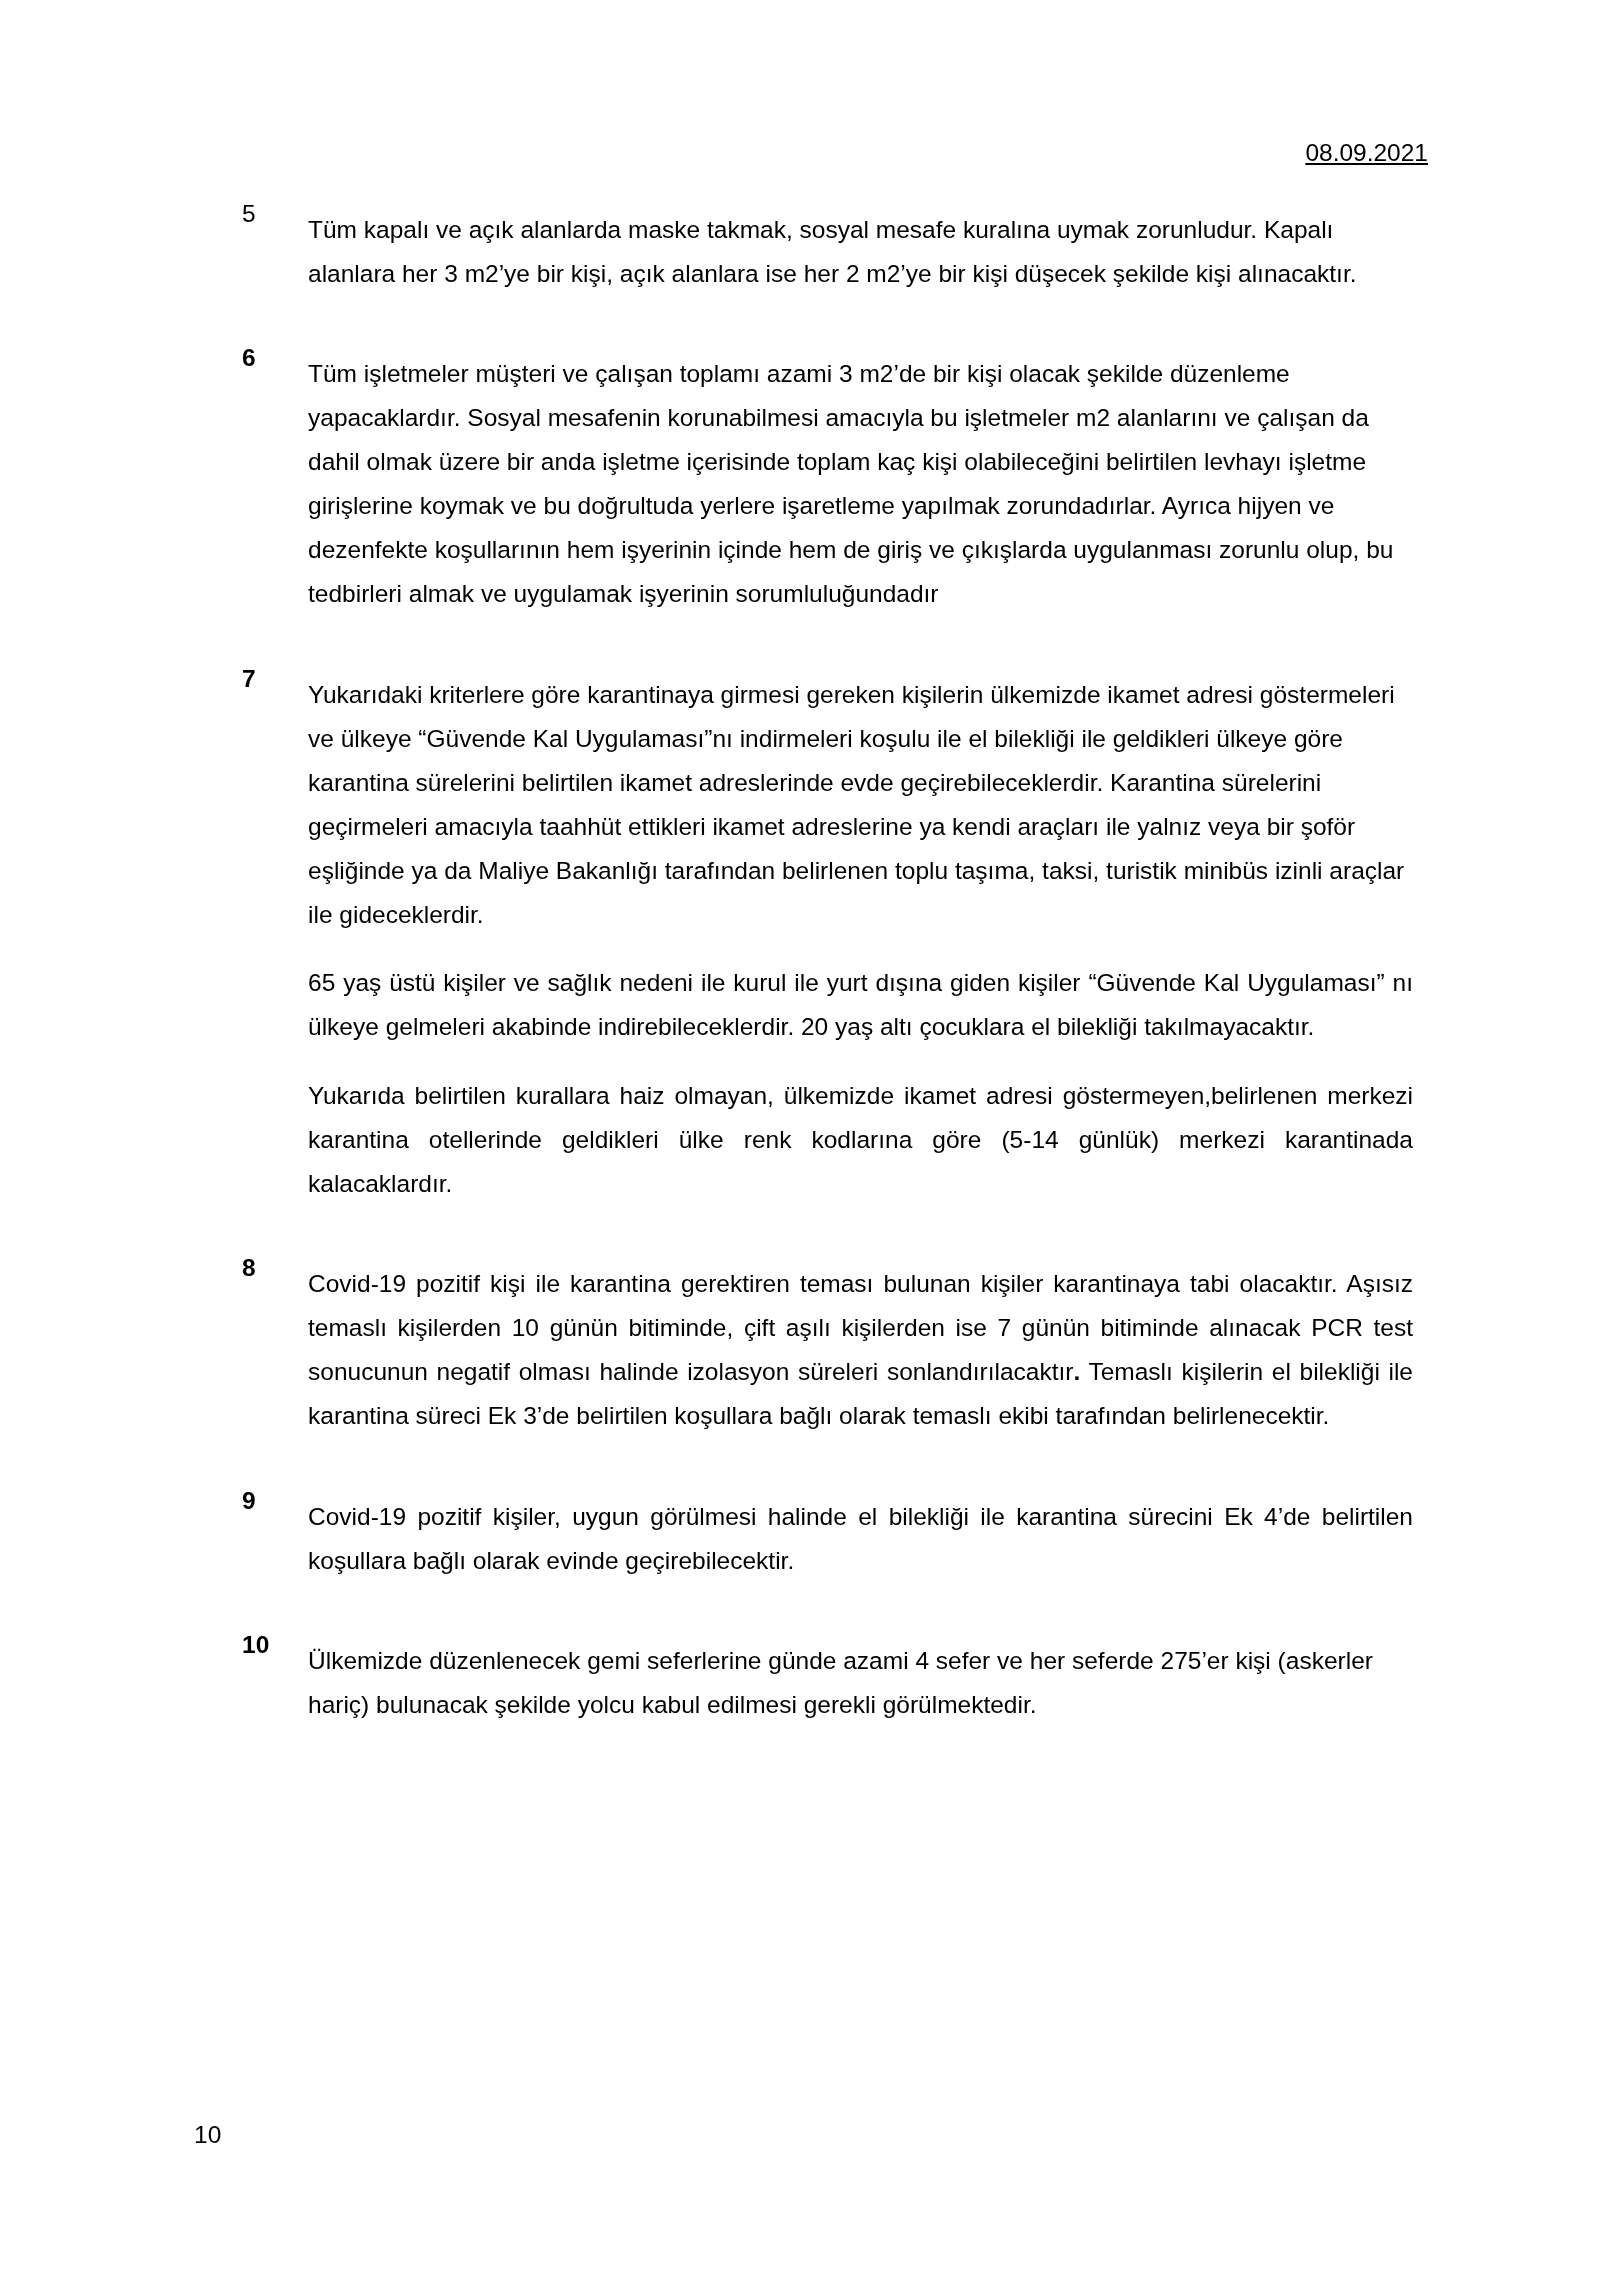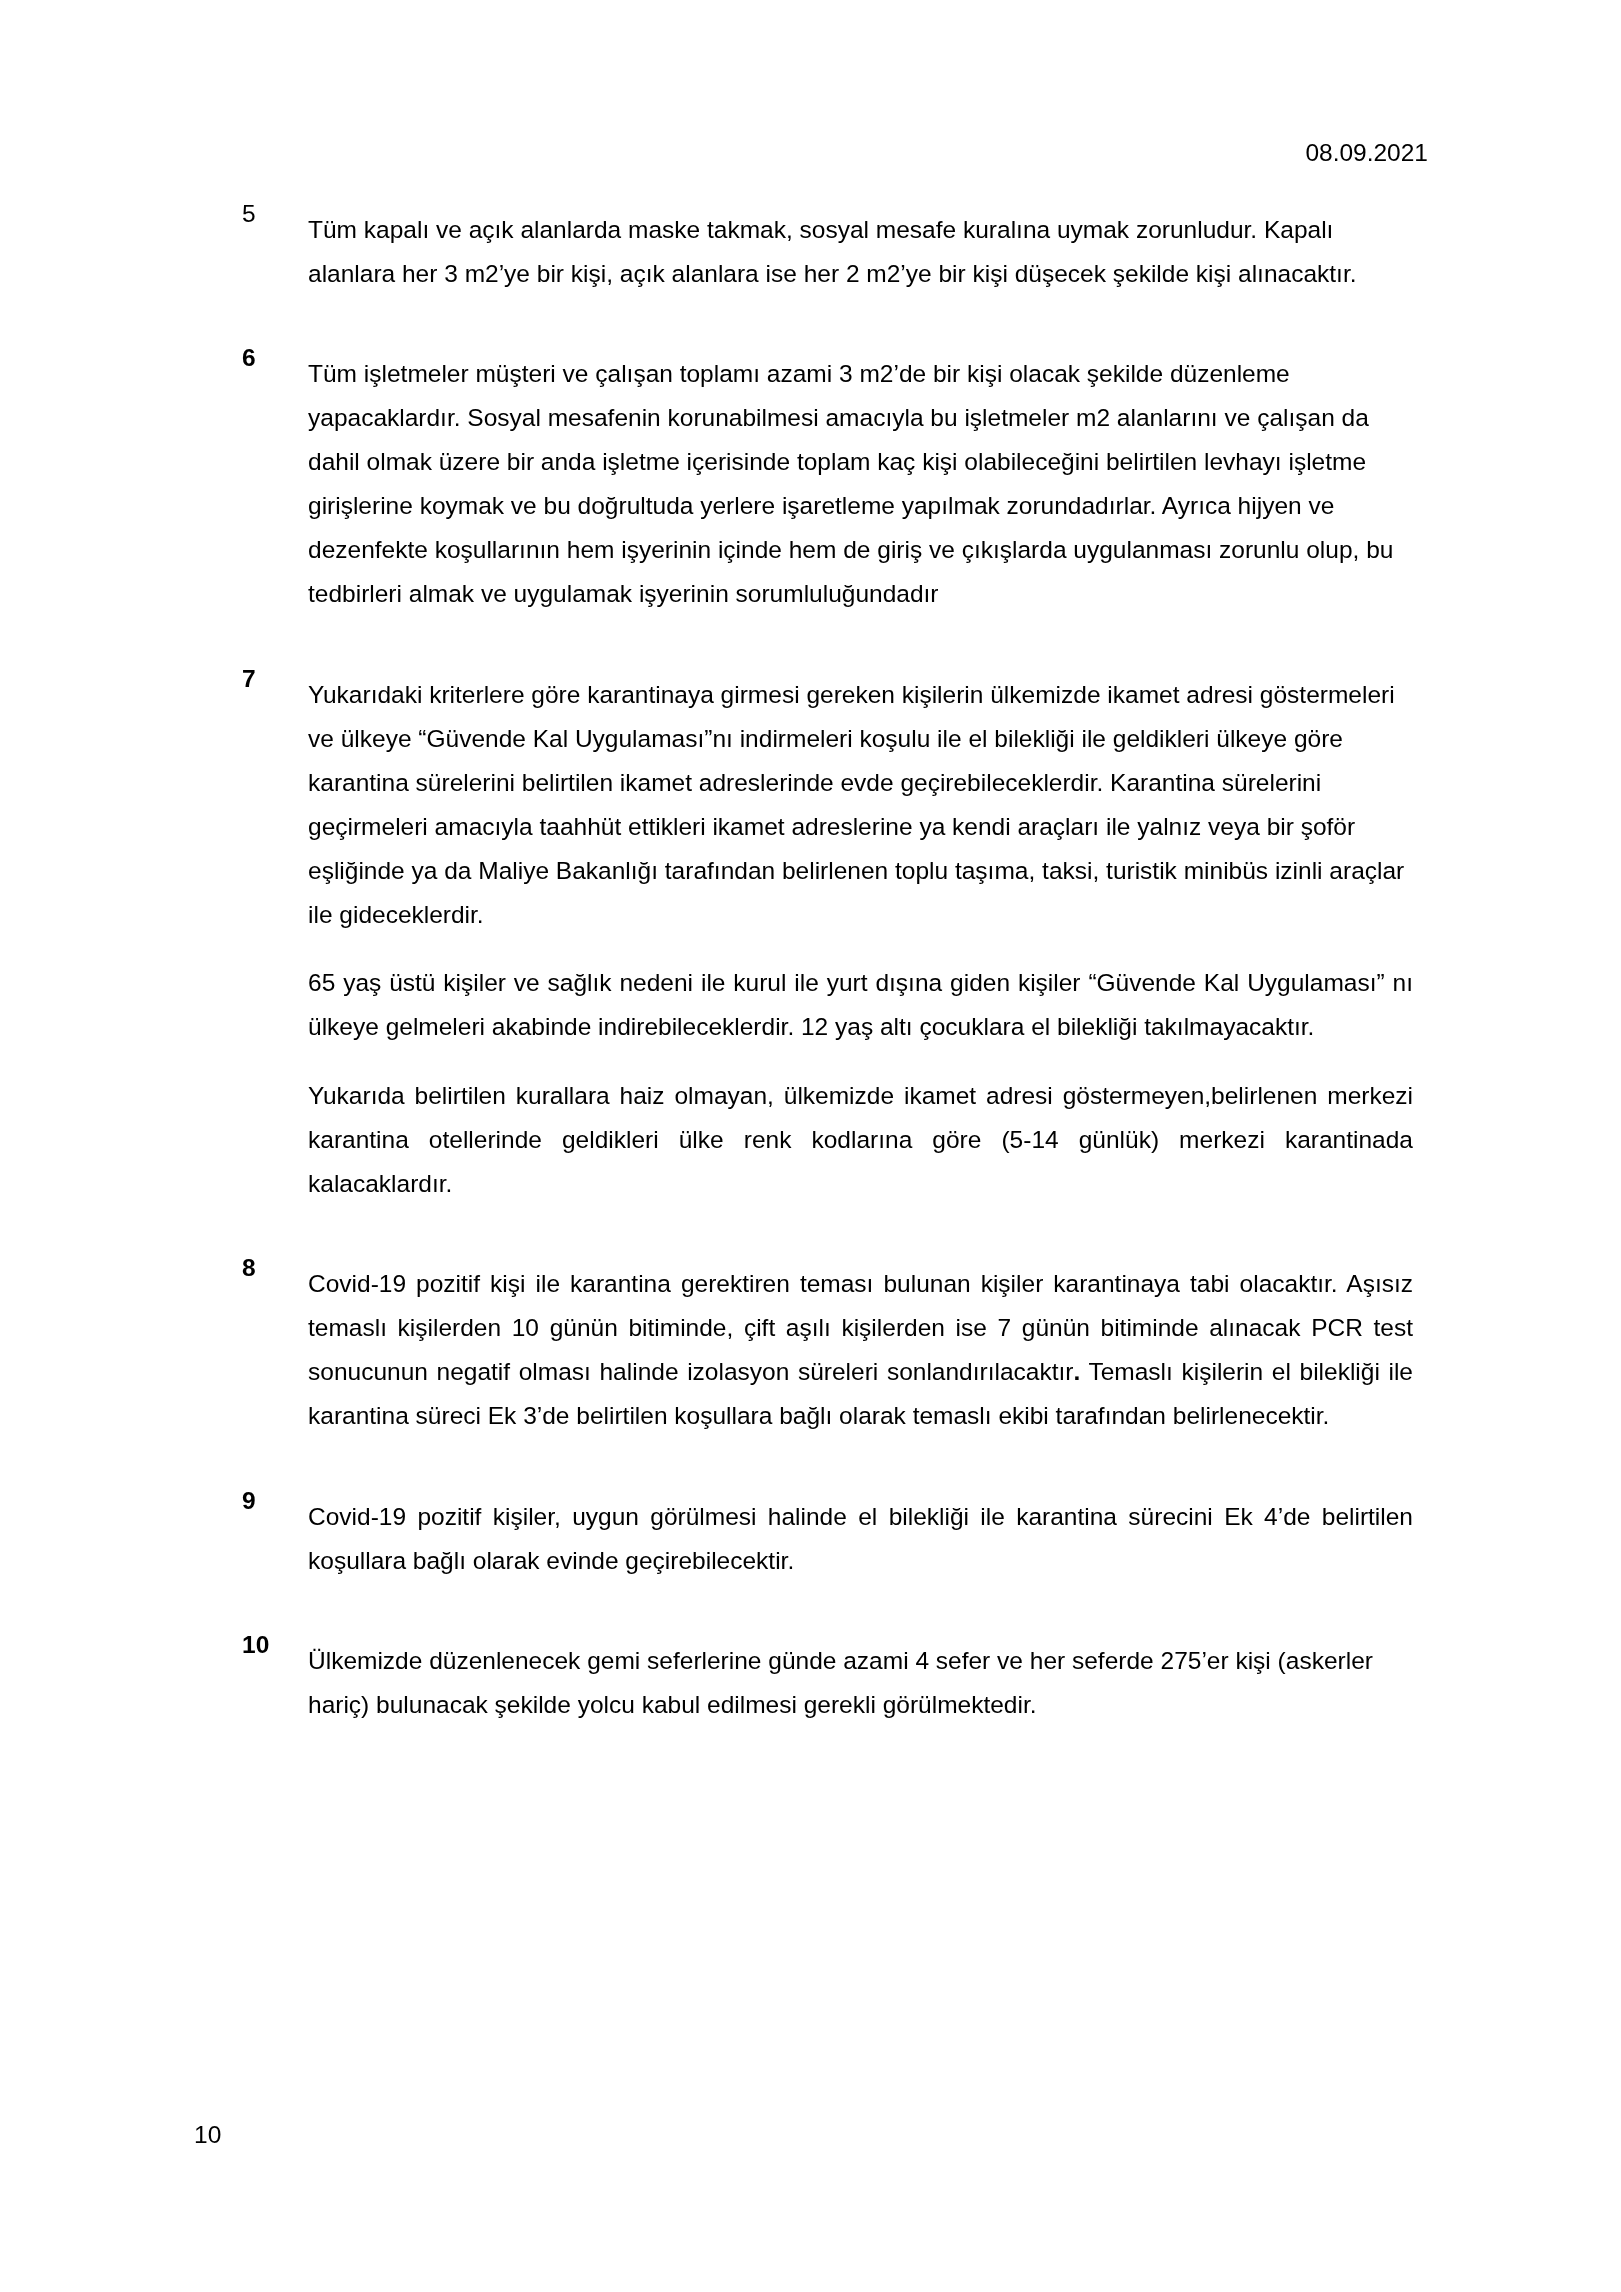--- a/index.html
+++ b/index.html
@@ -14,20 +14,21 @@
     background: #ffffff;
     overflow: hidden;
     font-family: "Liberation Sans", sans-serif;
     font-size: 24.5px;
     line-height: 44px;
     color: #000000;
   }
   .date {
     margin: 131px 193px 16.7px 0;
     text-align: right;
+    text-decoration: underline;
   }
   .list {
     margin-left: 242px;
     width: 1187px;
   }
   .item {
     display: flex;
     align-items: flex-start;
   }
   .item + .item {
@@ -77,21 +78,21 @@
       <div class="item">
         <div class="num bold">6</div>
         <div class="content">
           <p><span>Tüm işletmeler müşteri ve çalışan toplamı azami 3 m2’de bir kişi olacak şekilde düzenleme yapacaklardır. Sosyal mesafenin korunabilmesi amacıyla bu işletmeler m2 alanlarını ve çalışan da dahil olmak üzere bir anda işletme içerisinde toplam kaç kişi olabileceğini belirtilen levhayı işletme girişlerine koymak ve bu doğrultuda yerlere işaretleme yapılmak zorundadırlar. Ayrıca hijyen ve dezenfekte koşullarının hem işyerinin içinde hem de giriş ve çıkışlarda uygulanması zorunlu olup, bu tedbirleri almak ve uygulamak işyerinin sorumluluğundadır</span></p>
         </div>
       </div>
       <div class="item">
         <div class="num bold">7</div>
         <div class="content">
           <p><span>Yukarıdaki kriterlere göre karantinaya girmesi gereken kişilerin ülkemizde ikamet adresi göstermeleri ve ülkeye “Güvende Kal Uygulaması”nı indirmeleri koşulu ile el bilekliği ile geldikleri ülkeye göre karantina sürelerini belirtilen ikamet adreslerinde evde geçirebileceklerdir. Karantina sürelerini geçirmeleri amacıyla taahhüt ettikleri ikamet adreslerine ya kendi araçları ile yalnız veya bir şoför eşliğinde ya da Maliye Bakanlığı tarafından belirlenen toplu taşıma, taksi, turistik minibüs izinli araçlar ile gideceklerdir.</span></p>
-          <p class="justify"><span>65 yaş üstü kişiler ve sağlık nedeni ile kurul ile yurt dışına giden kişiler “Güvende Kal Uygulaması” nı ülkeye gelmeleri akabinde indirebileceklerdir. 12 yaş altı çocuklara el bilekliği takılmayacaktır.</span></p>
+          <p class="justify"><span>65 yaş üstü kişiler ve sağlık nedeni ile kurul ile yurt dışına giden kişiler “Güvende Kal Uygulaması” nı ülkeye gelmeleri akabinde indirebileceklerdir. 20 yaş altı çocuklara el bilekliği takılmayacaktır.</span></p>
           <p class="justify"><span>Yukarıda belirtilen kurallara haiz olmayan, ülkemizde ikamet adresi göstermeyen,belirlenen merkezi karantina otellerinde geldikleri ülke renk kodlarına göre (5-14 günlük) merkezi karantinada kalacaklardır.</span></p>
         </div>
       </div>
       <div class="item">
         <div class="num bold">8</div>
         <div class="content">
           <p class="justify"><span>Covid-19 pozitif kişi ile karantina gerektiren teması bulunan kişiler karantinaya tabi olacaktır. Aşısız temaslı kişilerden 10 günün bitiminde, çift aşılı kişilerden ise 7 günün bitiminde alınacak PCR test sonucunun negatif olması halinde izolasyon süreleri sonlandırılacaktır</span><span class="run-bold">.</span><span> Temaslı kişilerin el bilekliği ile karantina süreci Ek 3’de belirtilen koşullara bağlı olarak temaslı ekibi tarafından belirlenecektir.</span></p>
         </div>
       </div>
       <div class="item">

